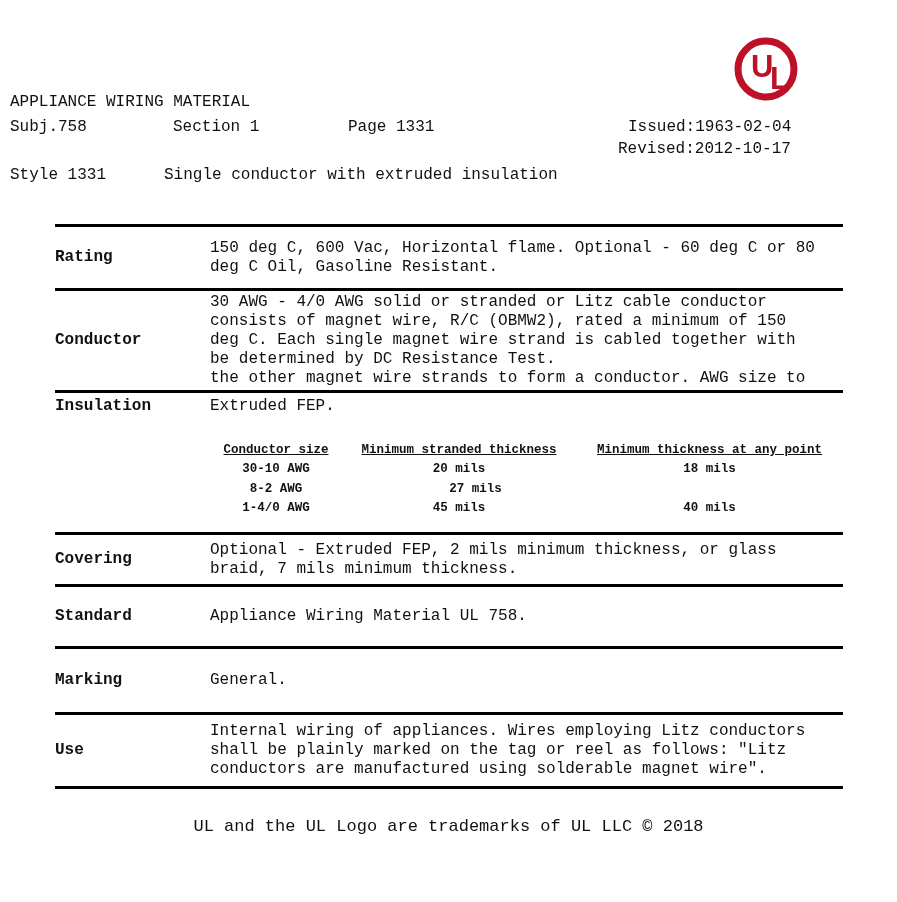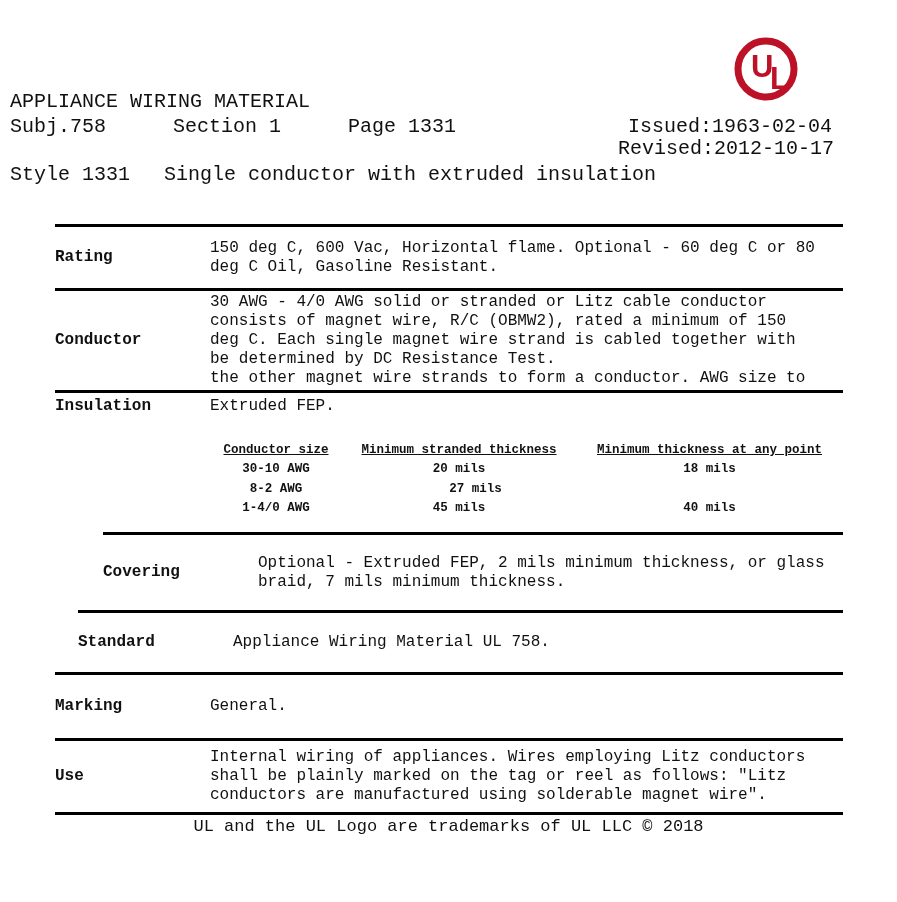--- a/index.html
+++ b/index.html
@@ -6,21 +6,21 @@
   .page {
     position: relative;
     width: 897px;
     height: 902px;
     background: #ffffff;
     font-family: "Liberation Mono", "DejaVu Sans Mono", monospace;
     color: #111111;
     overflow: hidden;
   }
   .abs { position: absolute; white-space: pre; }
-  .hdr-text { font-size: 20px; line-height: 18px; }
+  .hdr-text { font-size: 16px; line-height: 18px; }
 
   
   .ul-logo { position: absolute; left: 733px; top: 36px; width: 66px; height: 66px; }
 
   
   .spec-table {
     position: absolute;
     left: 55px;
     top: 224px;
     width: 788px;
@@ -127,29 +127,29 @@
           </div>
           <div class="sub-row">
             <div class="sub-c1 sub-cell">1-4/0 AWG</div>
             <div class="sub-c2 sub-cell">45 mils</div>
             <div class="sub-c3 sub-cell">40 mils</div>
           </div>
         </div>
       </div>
     </div>
 
-    <div class="spec-row" style="height:78px;margin-left:48px;">
+    <div class="spec-row" style="height:52px;">
       <div class="label-col">Covering</div>
       <div class="body-col">
         <div class="body-line">Optional - Extruded FEP, 2 mils minimum thickness, or glass</div>
         <div class="body-line">braid, 7 mils minimum thickness.</div>
       </div>
     </div>
 
-    <div class="spec-row" style="height:62px;margin-left:23px;">
+    <div class="spec-row" style="height:62px;">
       <div class="label-col">Standard</div>
       <div class="body-col">
         <div class="body-line">Appliance Wiring Material UL 758.</div>
       </div>
     </div>
 
     <div class="spec-row" style="height:66px;">
       <div class="label-col">Marking</div>
       <div class="body-col">
         <div class="body-line">General.</div>

